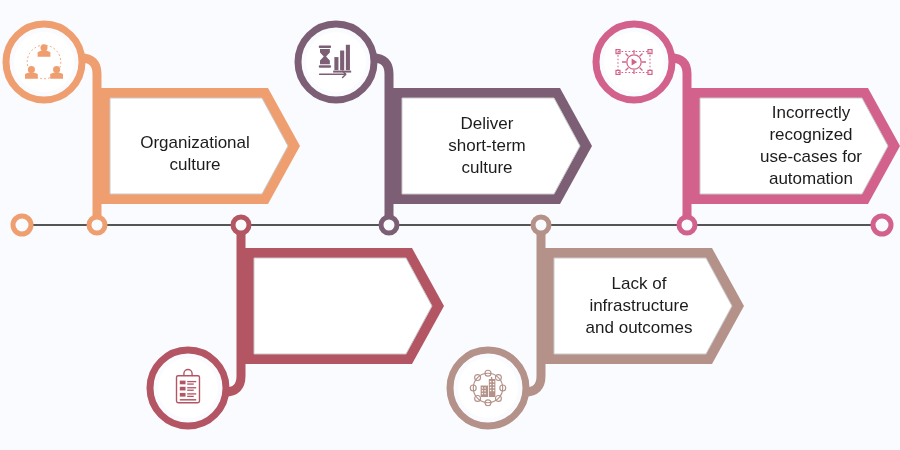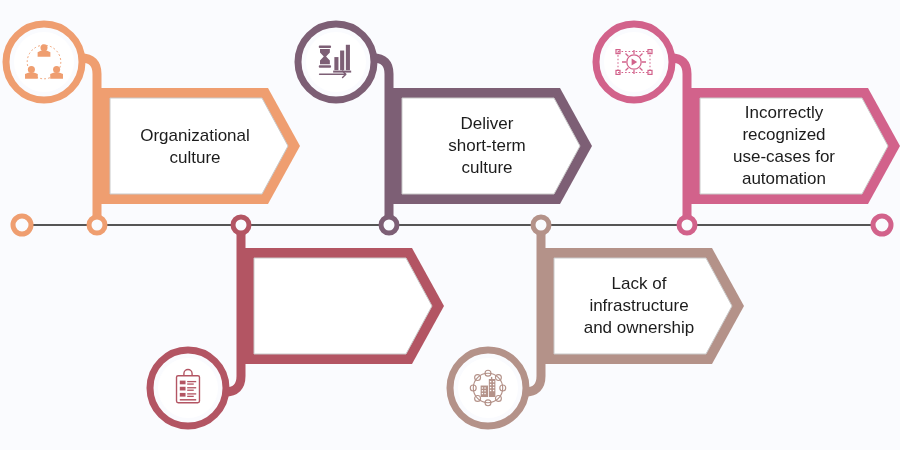--- a/index.html
+++ b/index.html
@@ -214,30 +214,30 @@
 
     <g>
       <circle cx="488" cy="388" r="38" fill="#fafbfe" stroke="#b49289" stroke-width="7"></circle>
       <circle cx="488" cy="388" r="30" fill="#ffffff"></circle>
       <g transform="translate(488,388) scale(0.82)">
         <use href="#ic-infra"></use>
       </g>
     </g>
   </svg>
 
-  <div class="lbl" style="left:110px;top:91px;width:170px;height:112px;">Organizational
+  <div class="lbl" style="left:110px;top:98px;width:170px;height:112px;">Organizational
 culture</div>
 
 
   <div class="lbl" style="left:402px;top:98px;width:170px;height:96px;">Deliver
 short-term
 culture</div>
 
   <div class="lbl" style="left:552px;top:258px;width:174px;height:96px;">Lack of
 infrastructure
-and ownership</div>
-
-  <div class="lbl" style="left:700px;top:90px;width:168px;height:112px;">Incorrectly
+and outcomes</div>
+
+  <div class="lbl" style="left:700px;top:90px;width:168px;height:112px;padding-left:27px;">Incorrectly
 recognized
 use-cases for
 automation</div>
 
 </div>
 
 </body></html>

